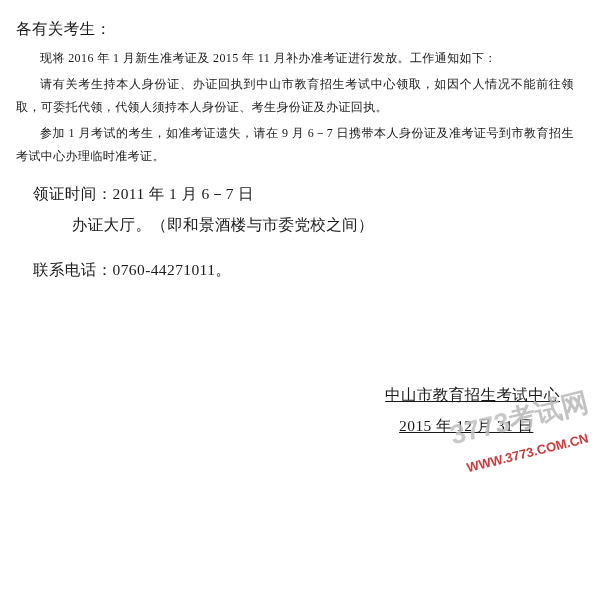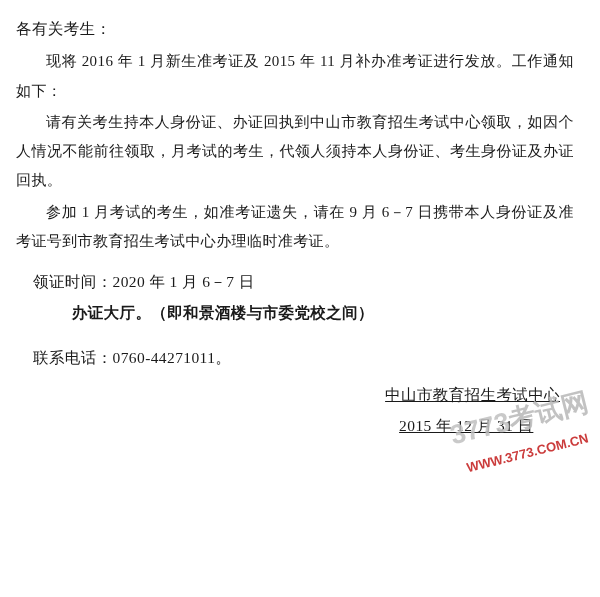--- a/index.html
+++ b/index.html
@@ -16,21 +16,21 @@
     overflow: hidden;
   }
   .page {
     position: relative;
     width: 600px;
     height: 459px;
     box-sizing: border-box;
     padding: 14px 26px 0 16px;
   }
   .para {
-    font-size: 15px;
+    font-size: 12px;
     line-height: 1.95;
     text-align: justify;
     margin: 0 0 2px 0;
     letter-spacing: 0.4px;
   }
   .indent {
     text-indent: 2em;
   }
   .salutation {
     font-size: 15.5px;
@@ -40,21 +40,20 @@
   }
   .info-line {
     font-size: 15.5px;
     line-height: 2.0;
     margin: 0;
     text-indent: 1.1em;
     letter-spacing: 0.4px;
   }
   .info-line.sub {
     text-indent: 3.6em;
-    font-weight: bold;
   }
   .spacer-small { height: 8px; }
   .spacer-phone { height: 14px; }
 
   .signature-block {
     position: absolute;
     right: 40px;
     bottom: 18px;
     text-align: left;
     font-size: 15.5px;
@@ -101,27 +100,27 @@
 </style>
 </head>
 <body>
 
 <div class="page">
 
   <p class="salutation">各有关考生：</p>
 
   <p class="para indent">现将 2016 年 1 月新生准考证及 2015 年 11 月补办准考证进行发放。工作通知如下：</p>
 
-  <p class="para indent">请有关考生持本人身份证、办证回执到中山市教育招生考试中心领取，如因个人情况不能前往领取，月考试的考生，代领人须持本人身份证、考生身份证及办证回执。</p>
+  <p class="para indent">请有关考生持本人身份证、办证回执到中山市教育招生考试中心领取，如因个人情况不能前往领取，可委托代领，代领人须持本人身份证、考生身份证及办证回执。</p>
 
   <p class="para indent">参加 1 月考试的考生，如准考证遗失，请在 9 月 6－7 日携带本人身份证及准考证号到市教育招生考试中心办理临时准考证。</p>
 
   <div class="spacer-small"></div>
 
-  <p class="info-line">领证时间：2020 年 1 月 6－7 日</p>
+  <p class="info-line">领证时间：2011 年 1 月 6－7 日</p>
   <p class="info-line sub">办证大厅。（即和景酒楼与市委党校之间）</p>
 
   <div class="spacer-phone"></div>
 
   <p class="info-line">联系电话：0760-44271011。</p>
 
   <div class="signature-block">
     <div class="sig-line">中山市教育招生考试中心</div>
     <div class="sig-line sig-date">2015 年 12 月 31 日</div>
   </div>

